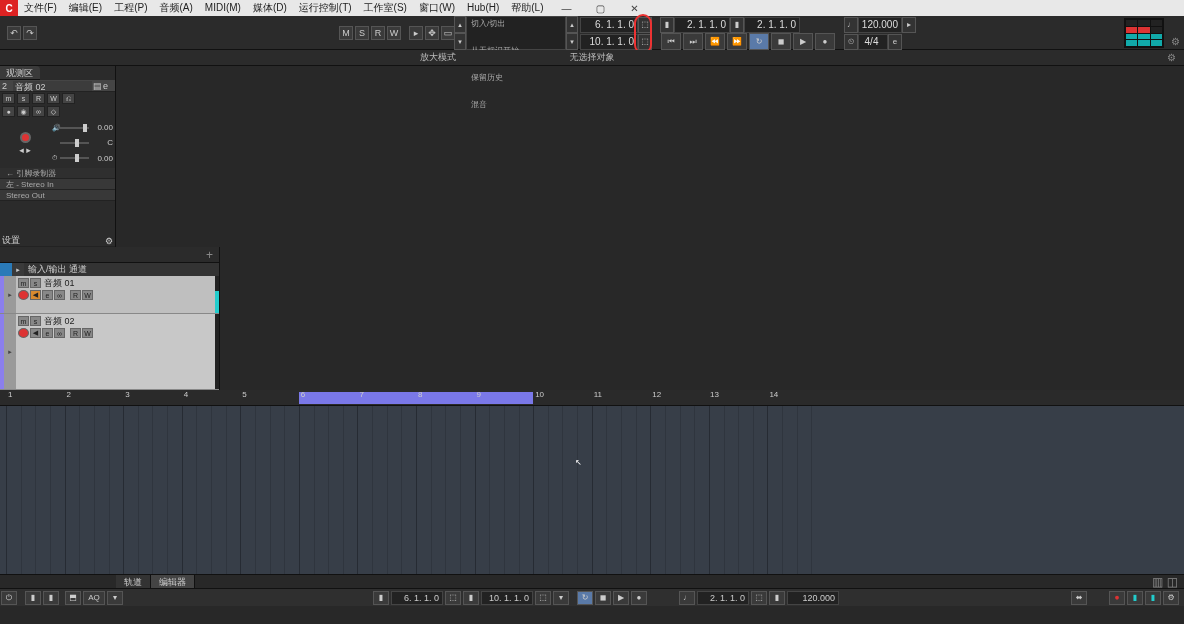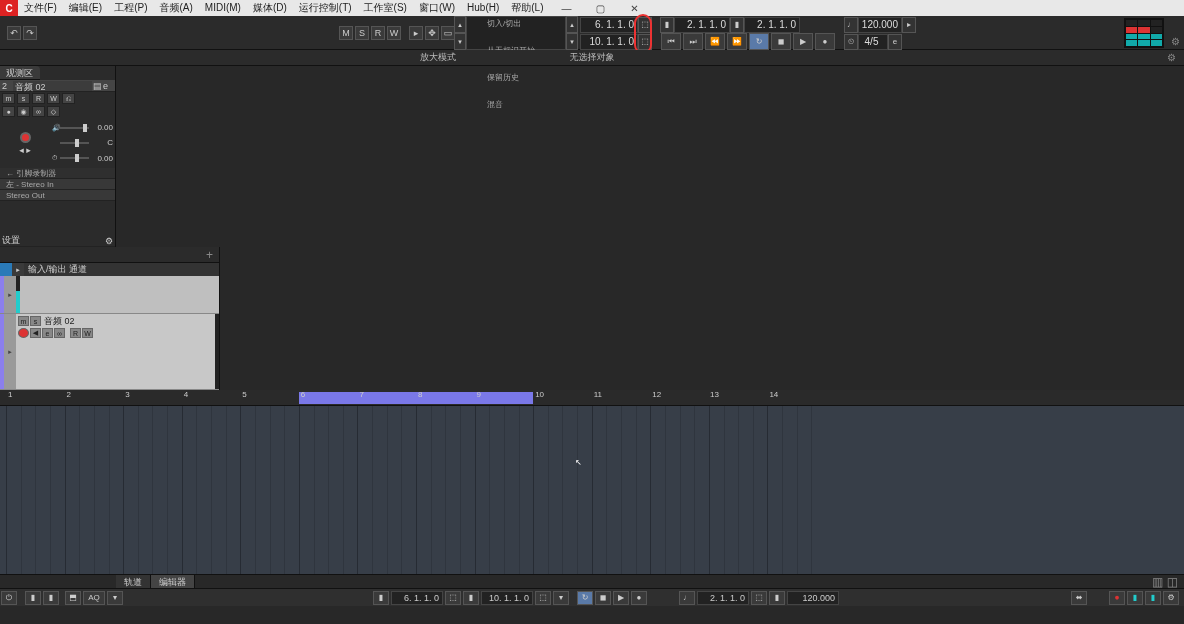--- a/index.html
+++ b/index.html
@@ -6,21 +6,21 @@
 html, body { width: 1184px; height: 624px; font-family: "Microsoft YaHei", Arial, sans-serif; font-size: 10px; color: #ccc; background: #282828; overflow: hidden; }
 .menubar { height: 16px; background: #e8e8e8; color: #222; display: flex; align-items: center; }
 .menubar .logo { width: 18px; height: 16px; background: #d22; color: #fff; display: flex; align-items: center; justify-content: center; font-weight: bold; }
 .menubar .mi { padding: 0 6px; height: 16px; line-height: 16px; font-size: 10px; }
 .menubar .title { flex: 1; text-align: center; font-size: 10px; color: #333; }
 .winbtn { width: 34px; height: 16px; display: flex; align-items: center; justify-content: center; color: #444; }
 .toolbar { height: 34px; background: #2b2b2b; display: flex; align-items: center; border-bottom: 1px solid #111; position: relative; }
 .tb-btn { width: 14px; height: 14px; background: #3a3a3a; border: 1px solid #555; margin: 0 1px; display: flex; align-items: center; justify-content: center; font-size: 9px; color: #ccc; }
 .tb-group { display: flex; align-items: center; margin-left: 6px; }
 .punch-panel { position: absolute; left: 454px; top: 0; height: 34px; display: flex; }
-.punch-list { width: 100px; background: #222; border: 1px solid #444; display: flex; flex-direction: column; justify-content: space-around; padding: 1px 20px; gap: 16px; }
+.punch-list { width: 100px; background: #222; border: 1px solid #444; display: flex; flex-direction: column; justify-content: space-around; padding: 1px 4px; gap: 16px; }
 .punch-list div { font-size: 8px; color: #aaa; }
 .punch-arrows { width: 12px; display: flex; flex-direction: column; }
 .punch-arrows div { flex: 1; background: #333; border: 1px solid #555; display: flex; align-items: center; justify-content: center; font-size: 7px; }
 .time-readouts { display: flex; flex-direction: column; margin-left: 2px; }
 .time-row { display: flex; align-items: center; height: 17px; }
 .time-cell { background: #222; border: 1px solid #444; height: 16px; width: 58px; text-align: right; padding-right: 3px; font-size: 10px; line-height: 14px; color: #ddd; }
 .sm-btn { width: 14px; height: 16px; background: #333; border: 1px solid #555; display: flex; align-items: center; justify-content: center; font-size: 8px; }
 .red-circle { position: absolute; left: 634px; top: -2px; width: 18px; height: 40px; border: 2px solid #e33; border-radius: 9px; pointer-events: none; }
 .transport-cluster { position: absolute; left: 660px; top: 0; height: 34px; display: flex; align-items: center; }
 .xport-btn { width: 20px; height: 17px; background: #3a3a3a; border: 1px solid #555; margin: 0 1px; display: flex; align-items: center; justify-content: center; font-size: 8px; }
@@ -184,21 +184,21 @@
       </div>
     </div>
     <div style="display:flex;flex-direction:column;margin-left:6px">
       <div class="time-row">
         <div class="sm-btn">♩</div>
         <div class="time-cell" style="width:44px">120.000</div>
         <div class="sm-btn">▸</div>
       </div>
       <div class="time-row">
         <div class="sm-btn">⏲</div>
-        <div class="time-cell" style="width:30px;text-align:center">4/5</div>
+        <div class="time-cell" style="width:30px;text-align:center">4/4</div>
         <div class="sm-btn">e</div>
       </div>
     </div>
   </div>
 
   <div class="meters">
     <div class="meter-bar">
         <div class="meter-seg"></div>
         <div class="meter-seg"></div>
         <div class="meter-seg red"></div>
@@ -294,20 +294,35 @@
       </div>
     <div class="tl-io">
       <div class="color"></div>
       <div class="play">▸</div>
       <span style="margin-left:4px">输入/输出 通道</span>
     </div>
     <div id="tracks">
         <div class="track">
           <div class="color"></div>
           <div class="play">▸</div>
+          <div class="body">
+            <div class="tname">
+              <div class="b">m</div>
+              <div class="b">s</div>
+              <span class="lbl">音频 01</span>
+            </div>
+            <div class="ctrls">
+              <div class="b rec"></div>
+              <div class="b mon">◀</div>
+              <div class="b">e</div>
+              <div class="b">∞</div>
+              <div class="b" style="margin-left:4px">R</div>
+              <div class="b">W</div>
+            </div>
+          </div>
           <div class="meter active"></div>
         </div>
         <div class="track t2">
           <div class="color"></div>
           <div class="play">▸</div>
           <div class="body">
             <div class="tname">
               <div class="b">m</div>
               <div class="b">s</div>
               <span class="lbl">音频 02</span>

